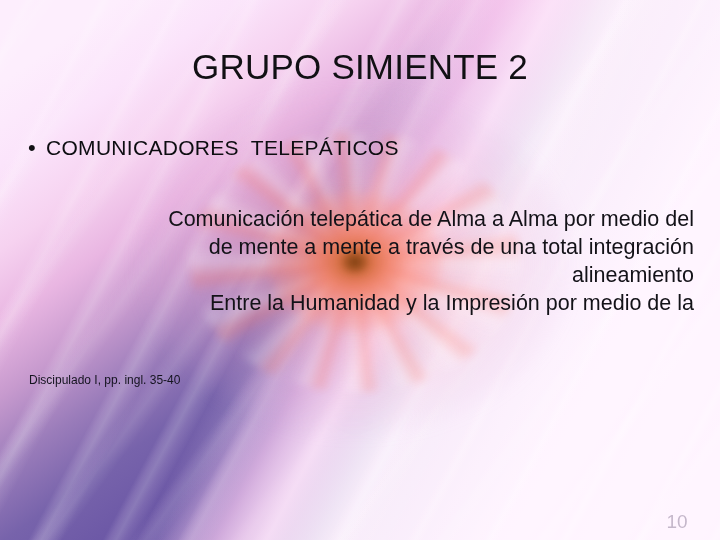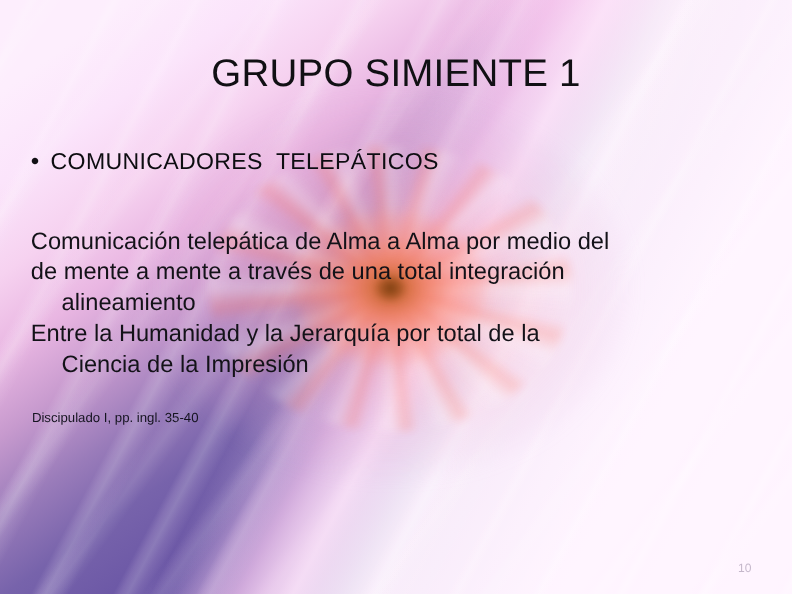--- a/index.html
+++ b/index.html
@@ -209,20 +209,21 @@
     color: #0d0d11;
     letter-spacing: 0.3px;
     white-space: pre;
   }
 
   #body {
     position: absolute;
     left: 28px;
     top: 206px;
     width: 666px;
+    text-align: right;
   }
 
   .body-line {
     font-size: 21.5px;
     font-weight: 400;
     color: #131218;
     line-height: 1.30;
     white-space: pre-wrap;
   }
 
@@ -239,21 +240,21 @@
     color: #151420;
     line-height: 1.2;
   }
 
   #slide-number {
     position: absolute;
     left: 662px;
     top: 512px;
     width: 30px;
     text-align: center;
-    font-size: 11px;
+    font-size: 19px;
     color: rgba(60,40,80,0.30);
     line-height: 1;
   }
 </style>
 </head>
 <body>
 
 <div id="slide">
 
   <div class="bg-layer" id="bg-base"></div>
@@ -264,33 +265,32 @@
 
   <div id="starburst-wrap">
     <div class="burst" id="burst-halo"></div>
     <div class="burst" id="burst-rays"></div>
     <div class="burst" id="burst-core"></div>
     <div class="burst" id="burst-nucleus"></div>
   </div>
 
   <div id="content">
 
-    <div id="title">GRUPO SIMIENTE 1</div>
+    <div id="title">GRUPO SIMIENTE 2</div>
 
     <div id="bullet-row">
       <span id="bullet-dot">•</span>
       <span id="bullet-label">COMUNICADORES  TELEPÁTICOS</span>
     </div>
 
     <div id="body">
         <div class="body-line">Comunicación telepática de Alma a Alma por medio del</div>
         <div class="body-line">de mente a mente a través de una total integración</div>
         <div class="body-line indented">alineamiento</div>
-        <div class="body-line">Entre la Humanidad y la Jerarquía por total de la</div>
-        <div class="body-line indented">Ciencia de la Impresión</div>
+        <div class="body-line">Entre la Humanidad y la Impresión por medio de la</div>
       </div>
 
     <div id="citation">Discipulado I, pp. ingl. 35-40</div>
 
     <div id="slide-number">10</div>
 
   </div>
 </div>
 
 </body></html>

